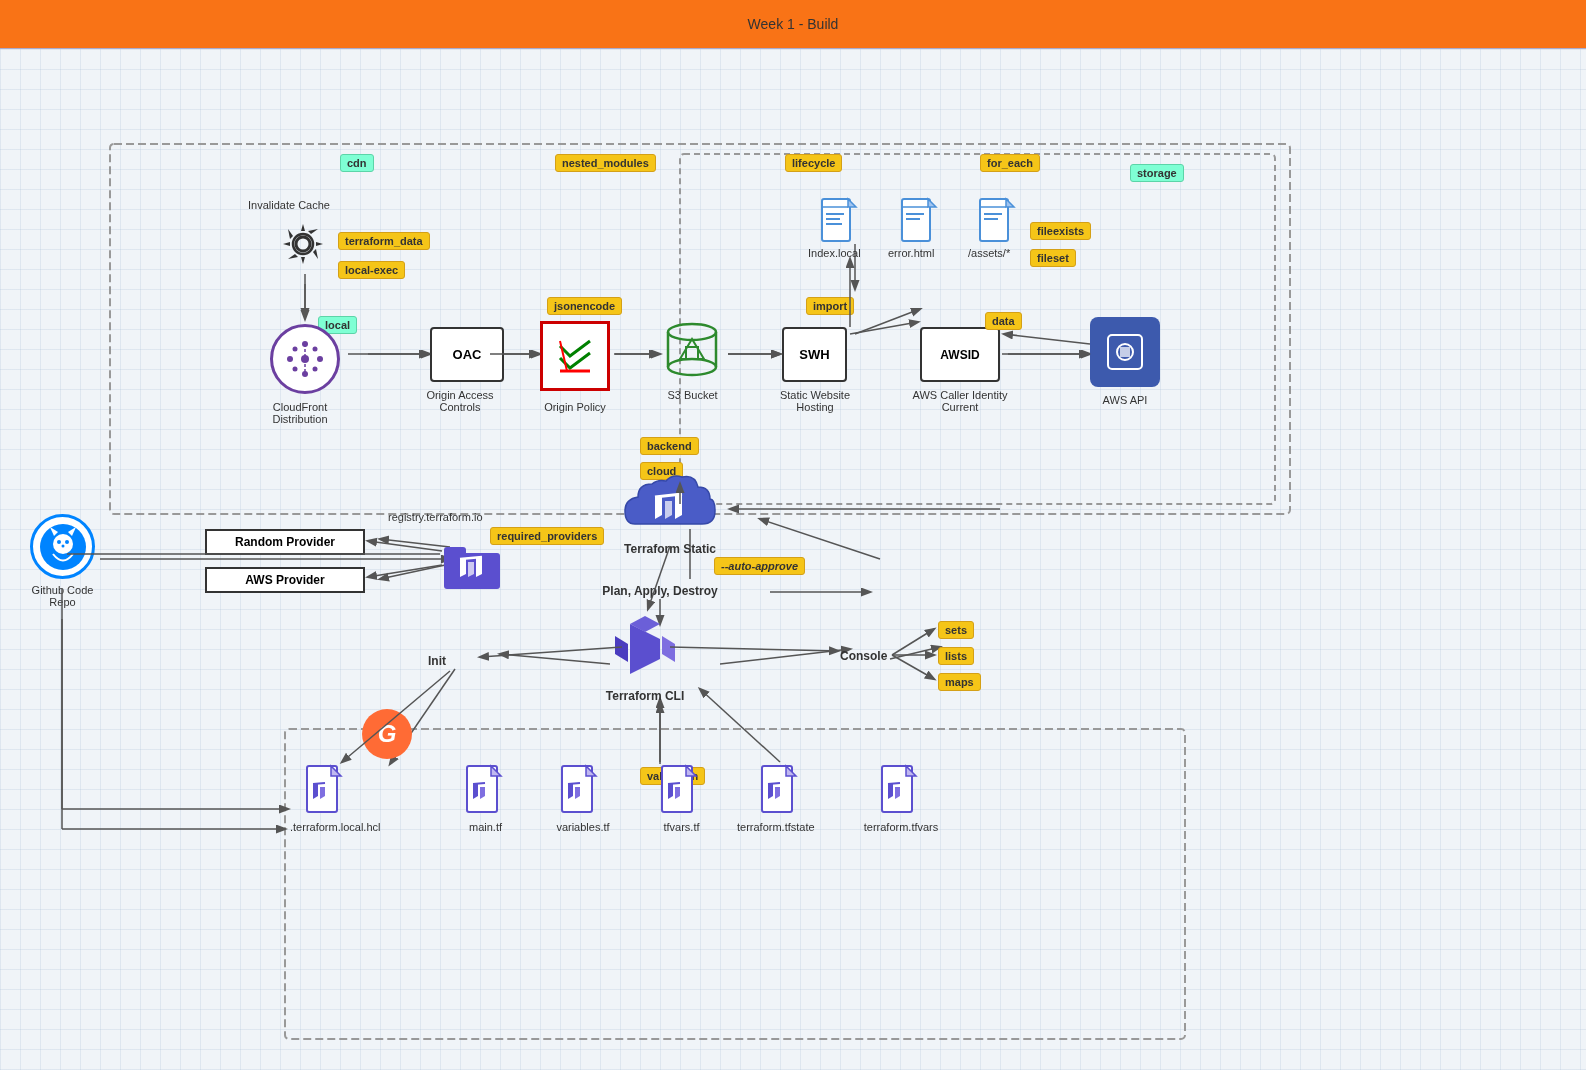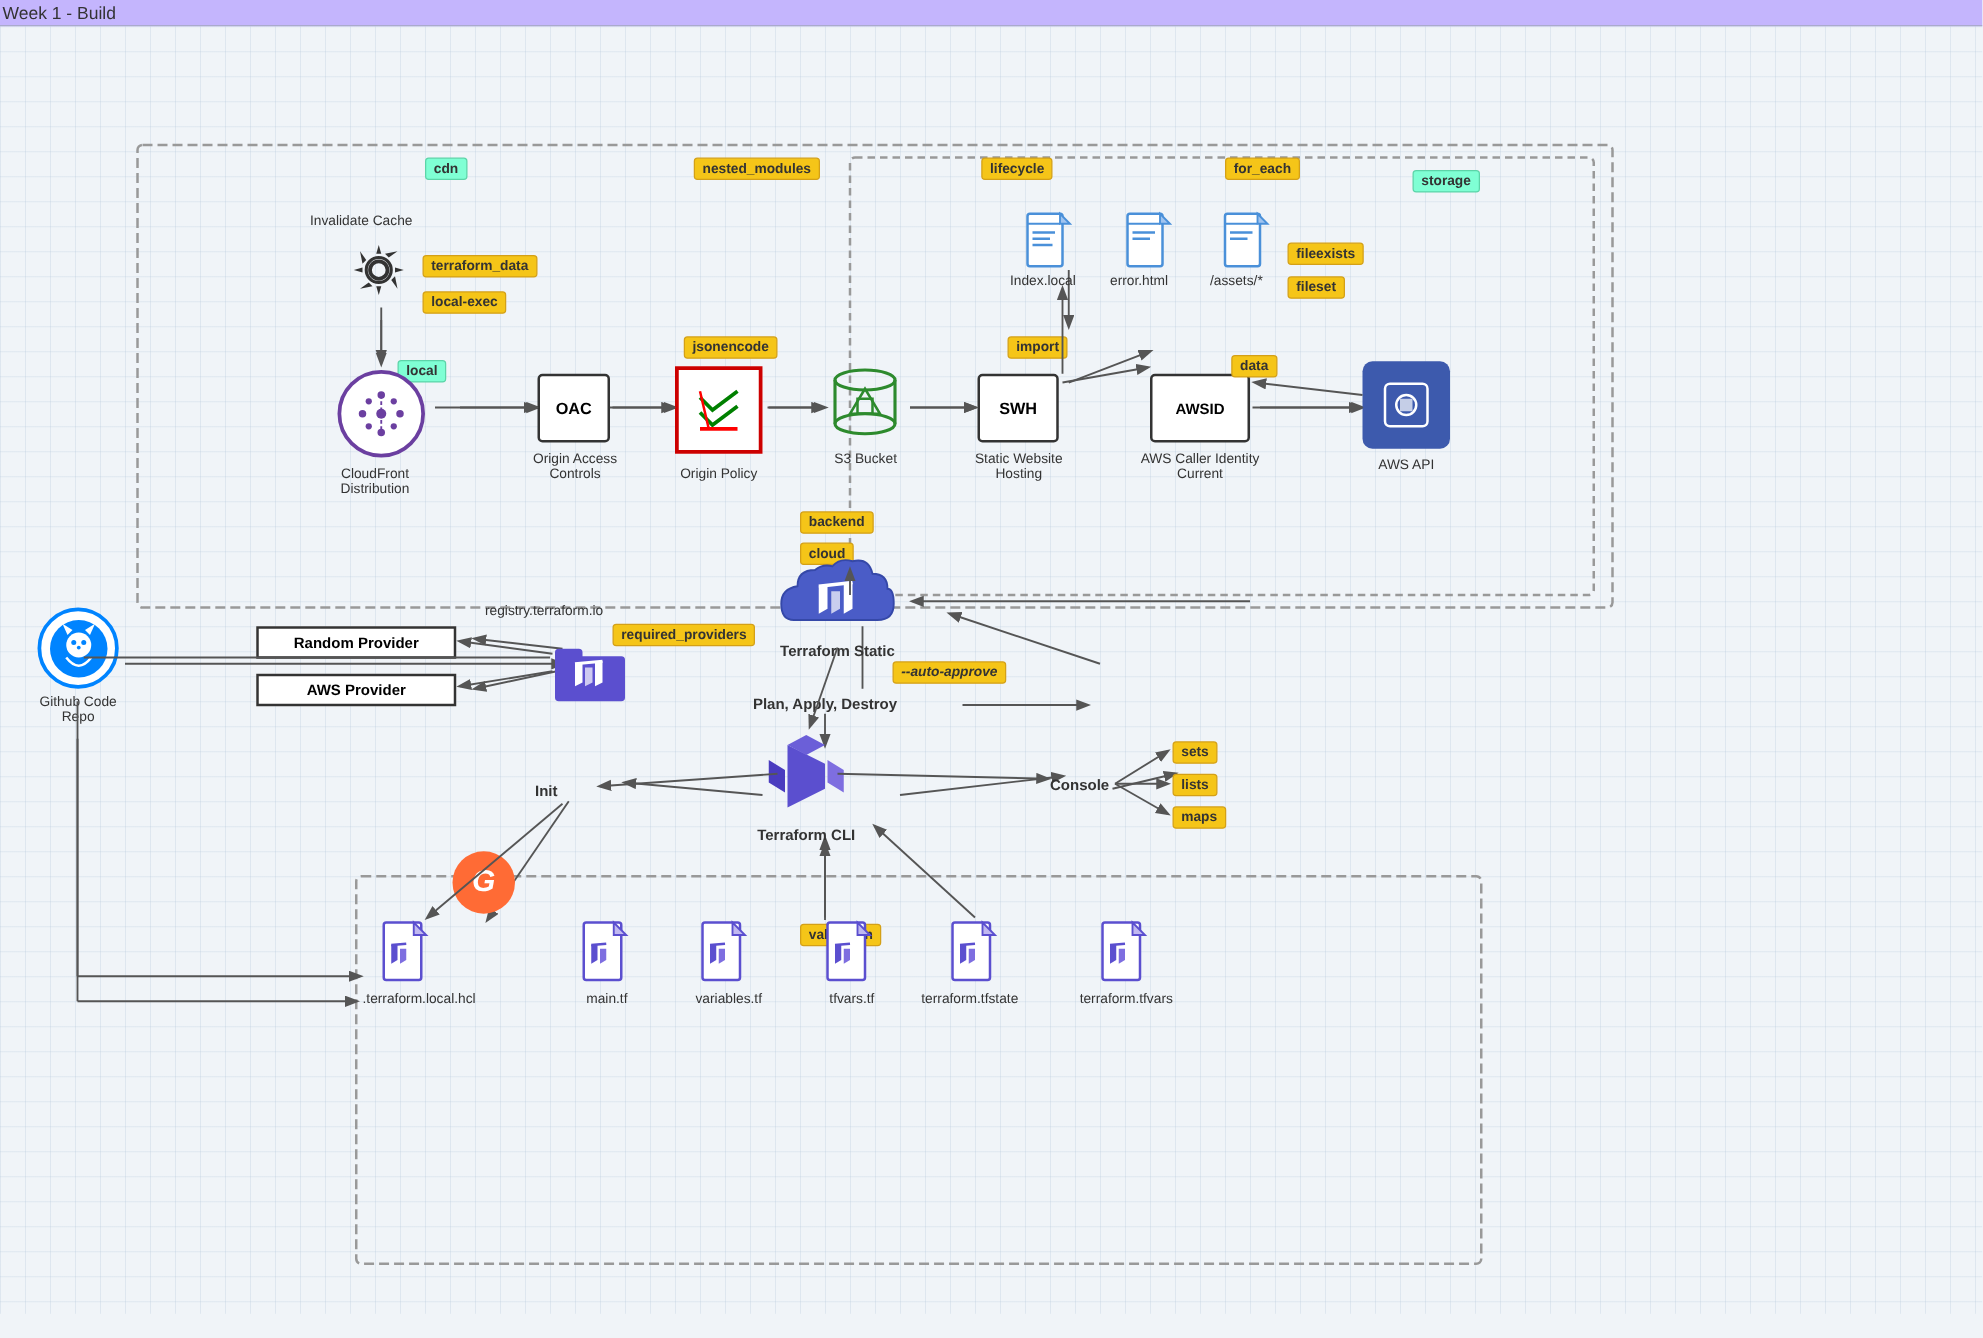--- a/index.html
+++ b/index.html
@@ -6,23 +6,23 @@
     body {
       background: #f0f4f8;
       font-family: Arial, sans-serif;
       font-size: 12px;
       width: 1586px;
       height: 1070px;
       overflow: hidden;
       position: relative;
     }
     .title-bar {
-      background: #c4b5fd;
-      text-align: left;
-      padding: 2px;
+      background: #f97316;
+      text-align: center;
+      padding: 16px;
       font-size: 14px;
       color: #333;
       border-bottom: 1px solid #aac;
       width: 100%;
     }
     .canvas {
       position: relative;
       width: 1586px;
       height: 1030px;
       background-image: 
@@ -270,21 +270,21 @@
       <circle cx="35" cy="35" r="2.5" fill="#6b3fa0"></circle>
       <line x1="25" y1="10" x2="25" y2="40" stroke="#6b3fa0" stroke-width="1.5" stroke-dasharray="3,2"></line>
     </svg>
   </div>
 </div>
 <div class="text-label" style="left:255px; top:352px; width:90px;">
   <span>CloudFront
 Distribution</span>
 </div>
 
-<div class="solid-box rect-box" style="left:430px; top:278px; width:58px; height:55px;">
+<div class="solid-box rect-box" style="left:430px; top:278px; width:74px; height:55px;">
   <span style="font-weight:bold; font-size:13px;">OAC</span>
 </div>
 <div class="text-label" style="left:415px; top:340px; width:90px;">
   <span>Origin Access
 Controls</span>
 </div>
 
 <div class="badge" style="left:547px; top:248px;">
   <span>jsonencode</span>
 </div>

